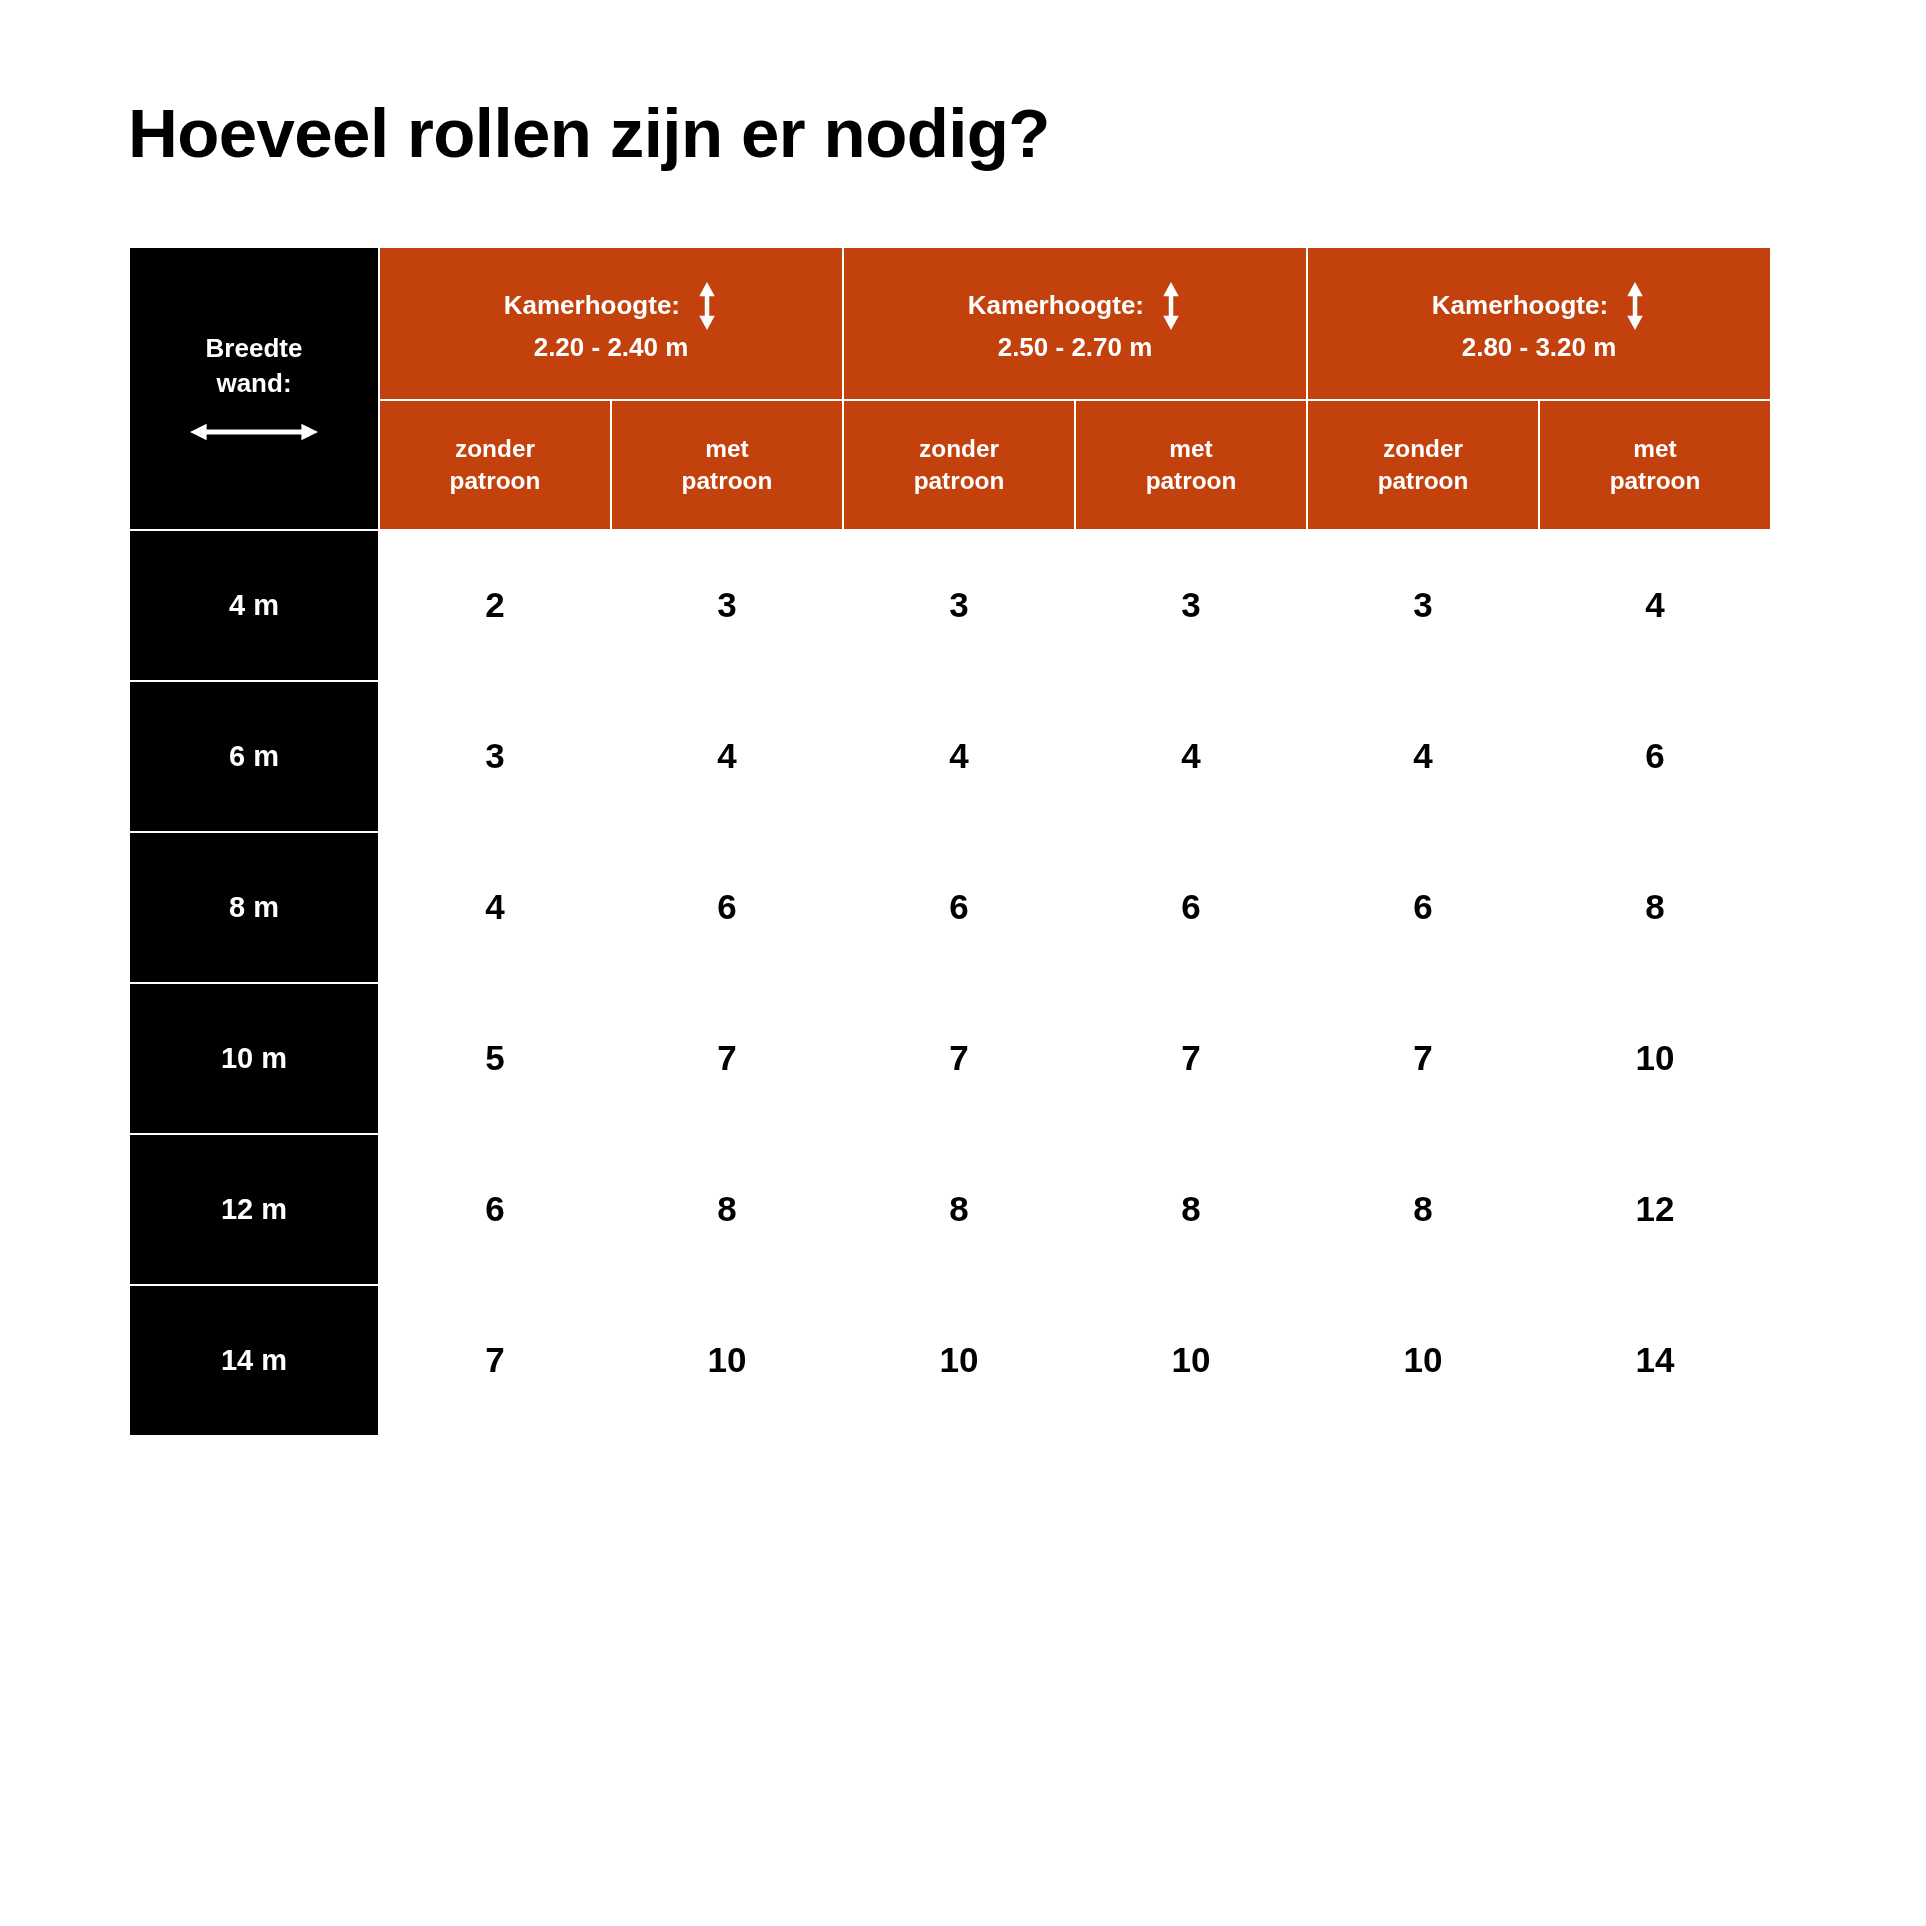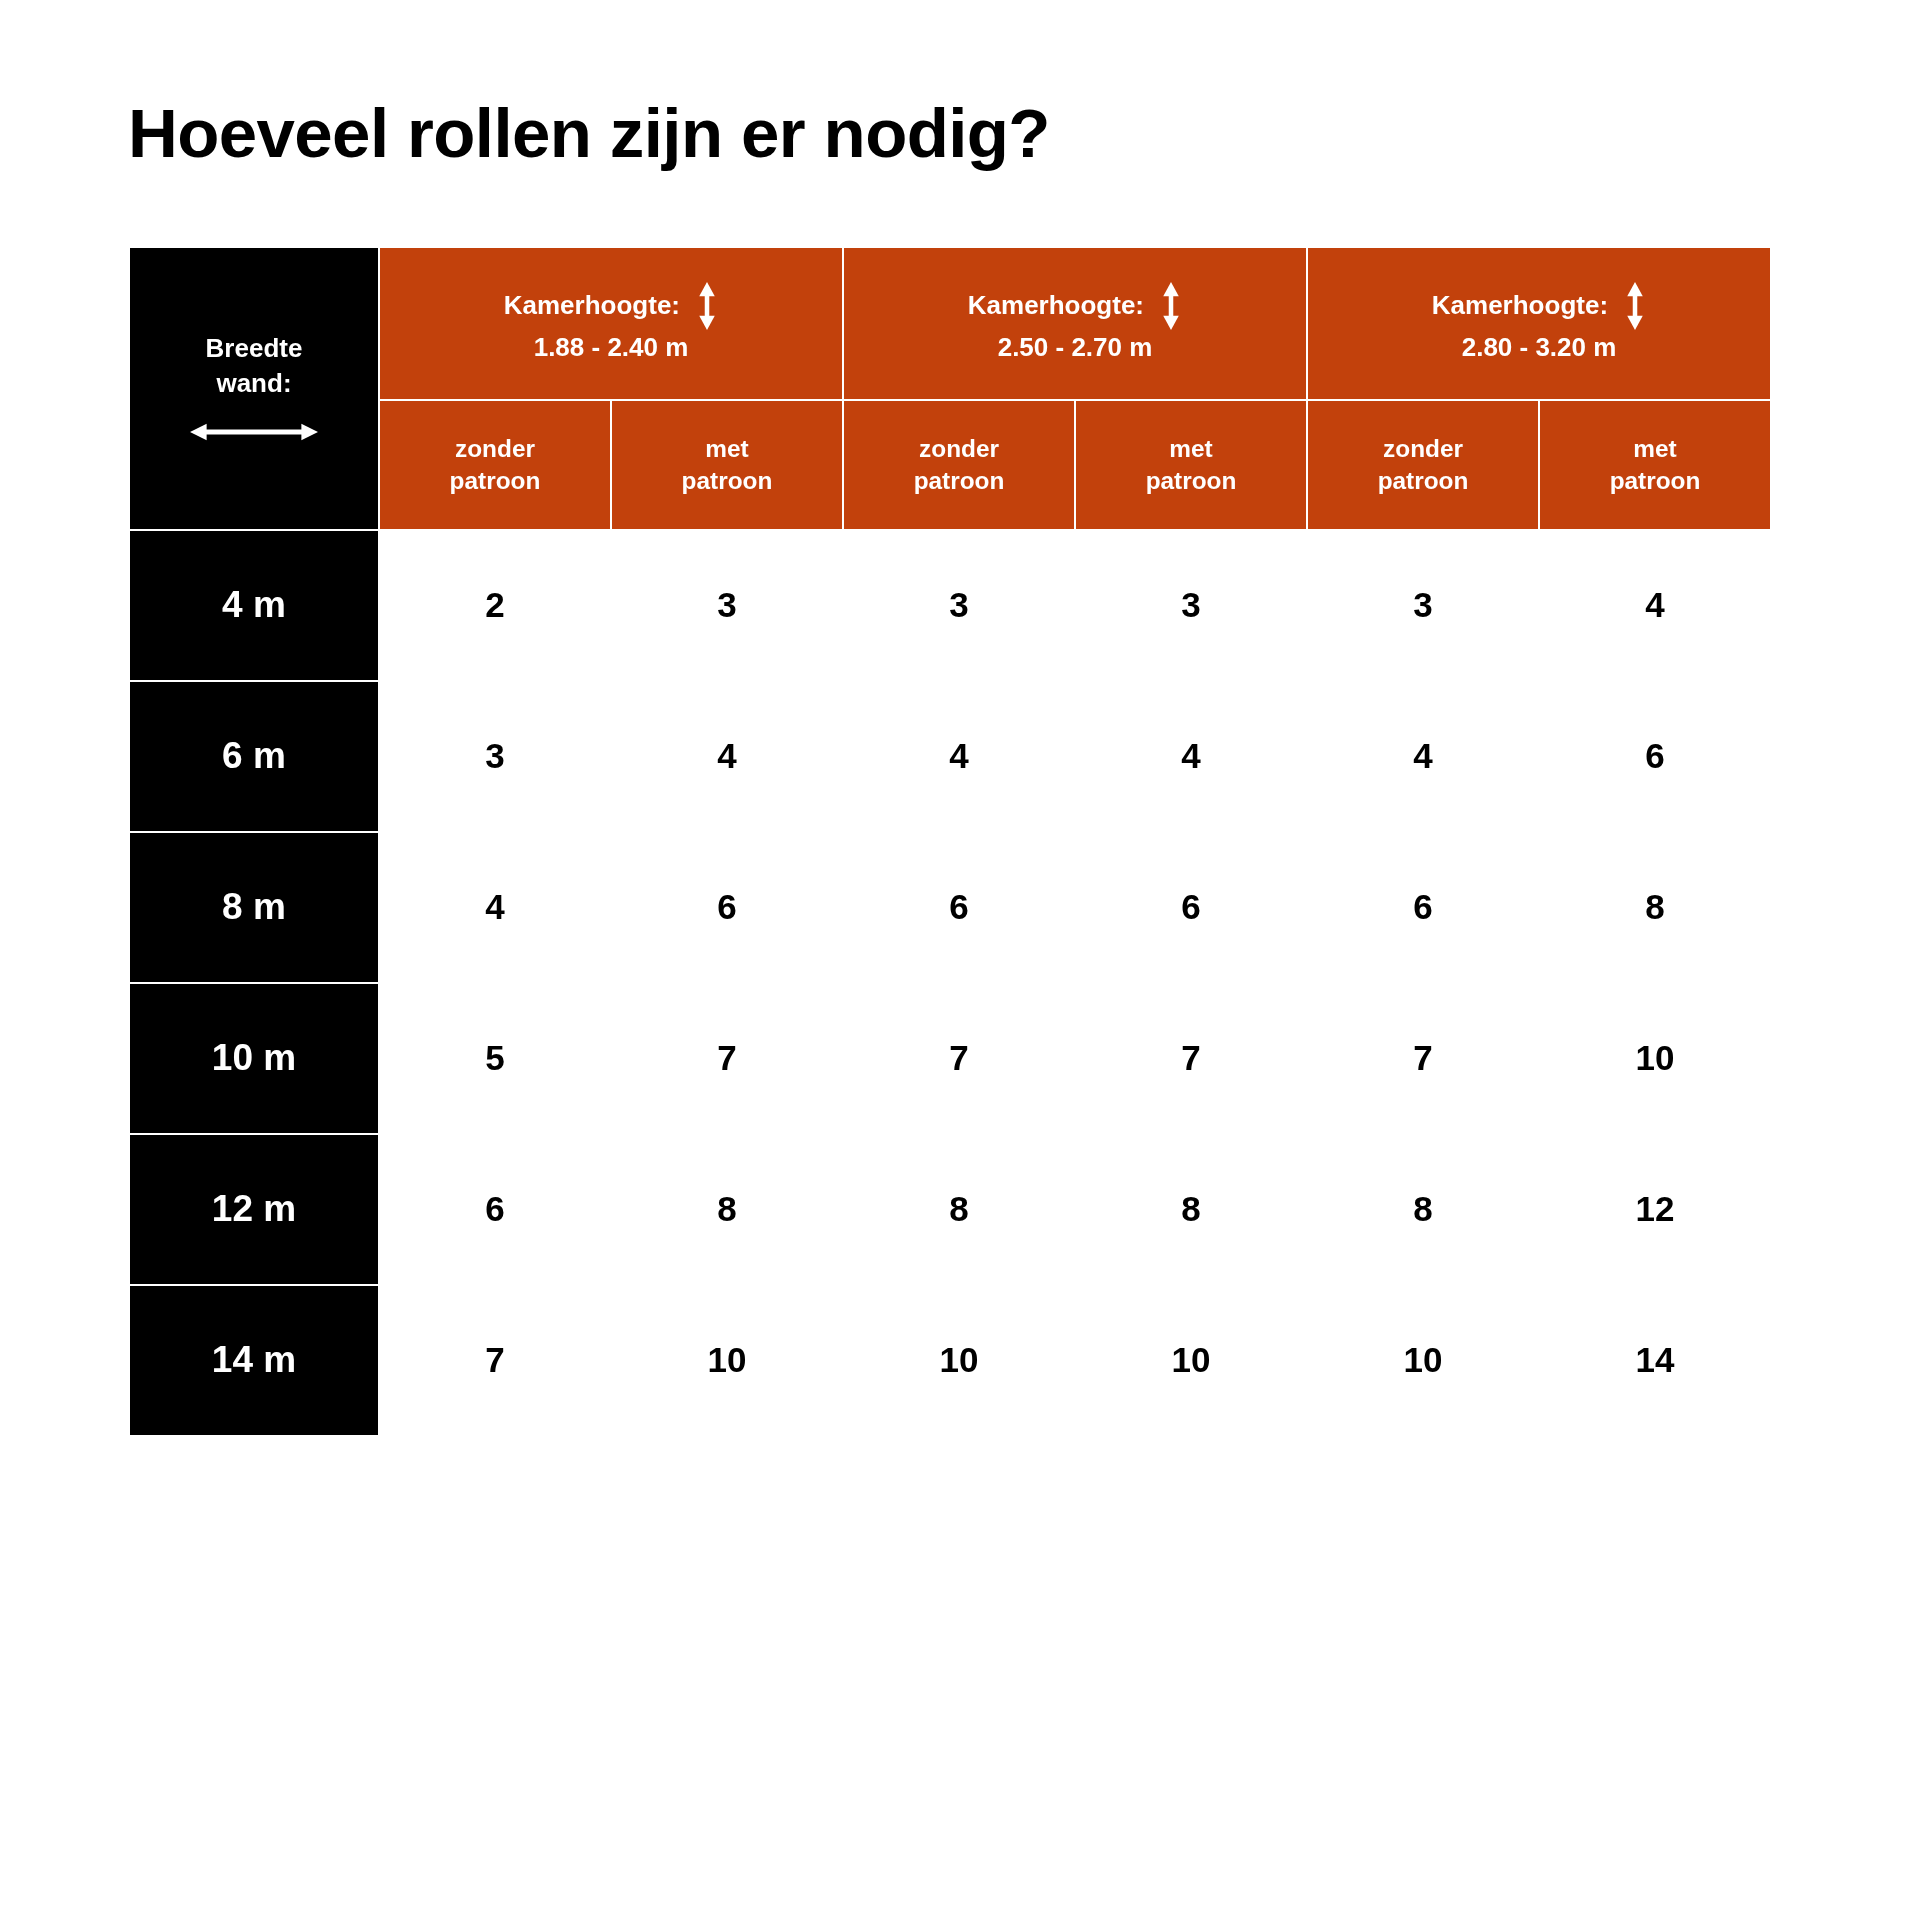--- a/index.html
+++ b/index.html
@@ -94,21 +94,21 @@
     display: flex;
     flex-direction: column;
     align-items: center;
     justify-content: center;
     gap: 18px;
   }
   .rowlabel {
     background: #000000;
     color: #ffffff;
     font-weight: bold;
-    font-size: 37px;
+    font-size: 29px;
     height: 149px;
   }
   .val {
     background: #ffffff;
     color: #000000;
     font-weight: bold;
     font-size: 35px;
     border: 2.6px solid #000000;
     height: 149px;
   }
@@ -153,21 +153,21 @@
 
           <th class="hd hd-group" colspan="2">
             <span class="grouptxt">
               <span>Kamerhoogte:</span>
             </span>
             <svg class="arrow-ud" width="22" height="48" viewBox="0 0 34 74">
               <line x1="17" y1="10" x2="17" y2="64" stroke="#ffffff" stroke-width="7"></line>
               <polygon points="17,0 5,22 29,22" fill="#ffffff"></polygon>
               <polygon points="17,74 5,52 29,52" fill="#ffffff"></polygon>
             </svg>
-            <div>1.88 - 2.40 m</div>
+            <div>2.20 - 2.40 m</div>
           </th>
 
           <th class="hd hd-group" colspan="2">
             <span class="grouptxt">
               <span>Kamerhoogte:</span>
             </span>
             <svg class="arrow-ud" width="22" height="48" viewBox="0 0 34 74">
               <line x1="17" y1="10" x2="17" y2="64" stroke="#ffffff" stroke-width="7"></line>
               <polygon points="17,0 5,22 29,22" fill="#ffffff"></polygon>
               <polygon points="17,74 5,52 29,52" fill="#ffffff"></polygon>

